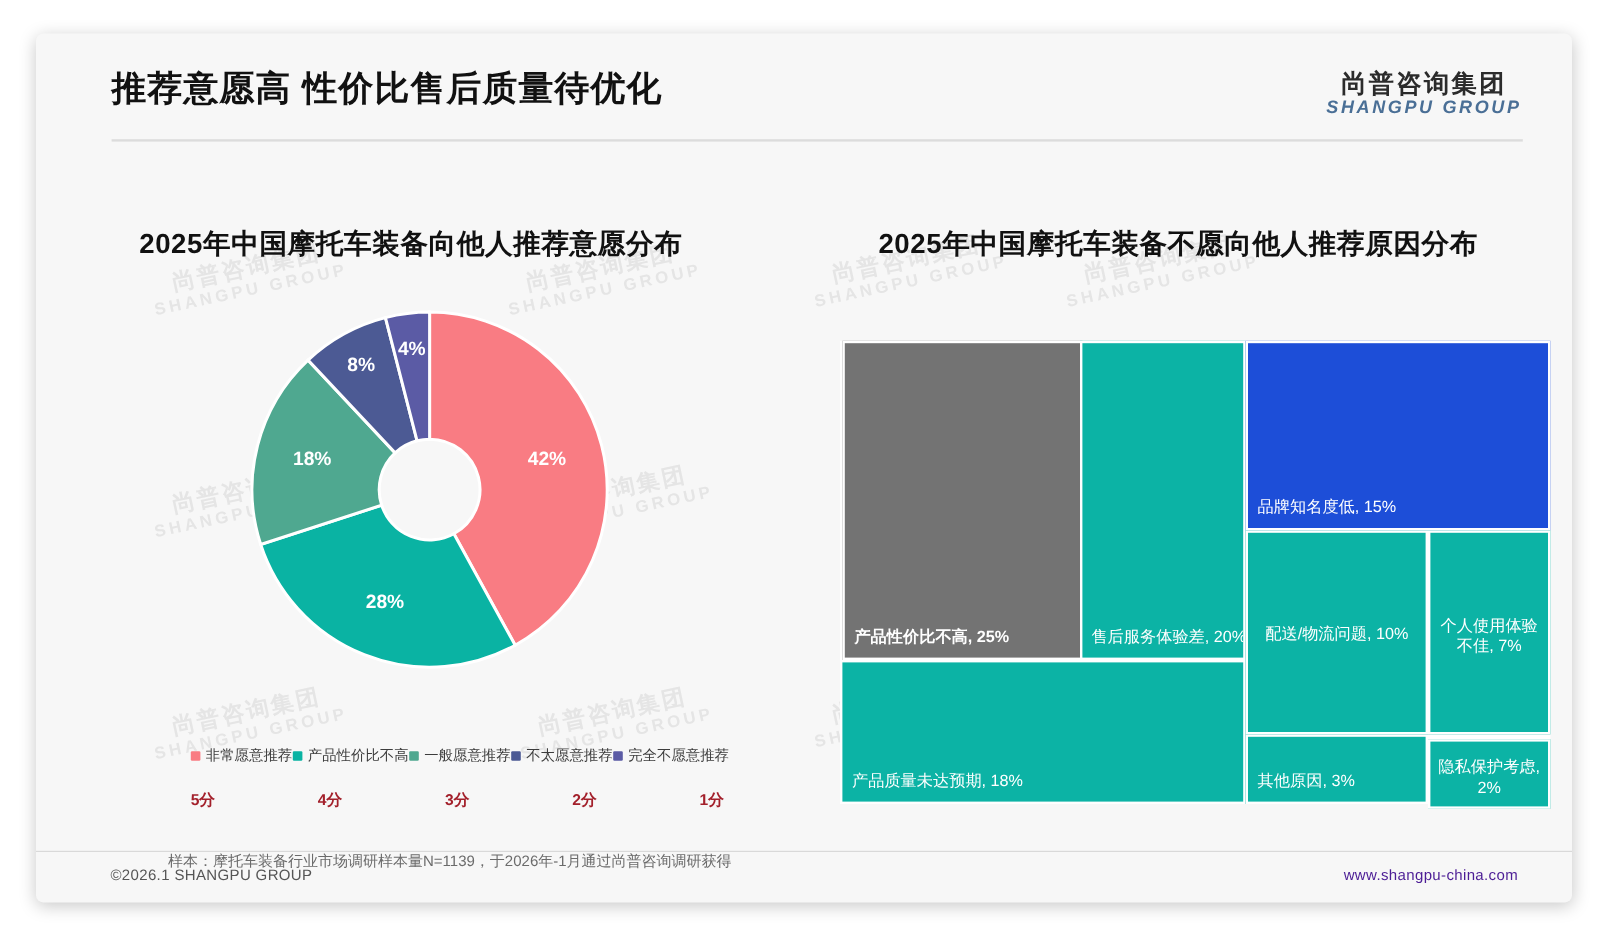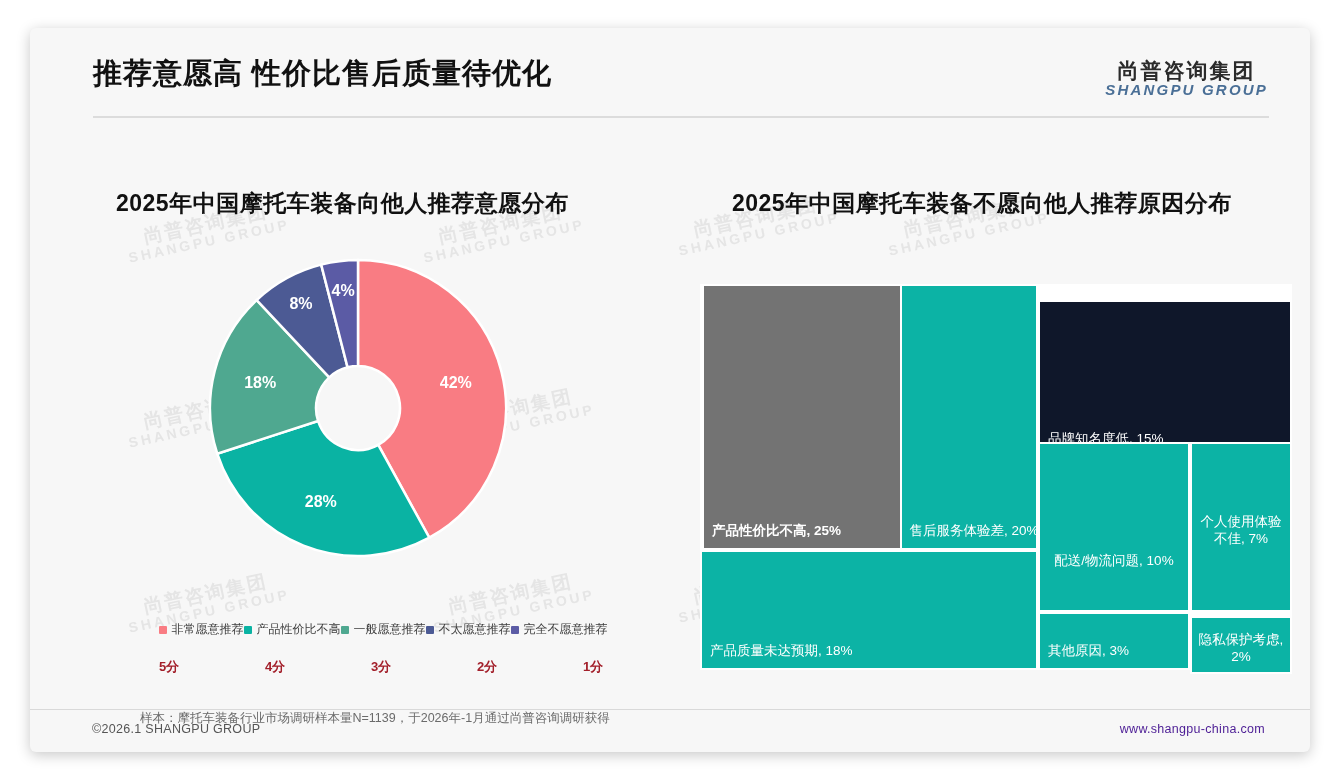--- a/index.html
+++ b/index.html
@@ -349,25 +349,25 @@
     <div class="treemap" id="treemap">
         <div class="tm-cell" style="left: 2px; top: 0px; width: 199.5px; height: 266px; background: #737373; font-weight: bold;">
           <div class="tm-label">产品性价比不高, 25%</div>
         </div>
         <div class="tm-cell" style="left: 0px; top: 266px; width: 338px; height: 120px; background: rgb(12, 179, 165);">
           <div class="tm-label">产品质量未达预期, 18%</div>
         </div>
         <div class="tm-cell" style="left: 199.5px; top: 0px; width: 138.5px; height: 266px; background: rgb(12, 179, 165);">
           <div class="tm-label">售后服务体验差, 20%</div>
         </div>
-        <div class="tm-cell" style="left: 338px; top: 16px; width: 254px; height: 158px; background: #0f172a;">
+        <div class="tm-cell" style="left: 338px; top: 0px; width: 254px; height: 158px; background: #1d4ed8;">
           <div class="tm-label">品牌知名度低, 15%</div>
         </div>
         <div class="tm-cell" style="left: 338px; top: 158px; width: 152px; height: 170px; background: rgb(12, 179, 165);">
-          <div class="tm-label center" style="bottom: auto; top: 50%; transform: translateY(-40%); margin-top: 33px;">配送/物流问题, 10%</div>
+          <div class="tm-label center" style="bottom: auto; top: 50%; transform: translateY(-40%);">配送/物流问题, 10%</div>
         </div>
         <div class="tm-cell" style="left: 490px; top: 158px; width: 102px; height: 170px; background: rgb(12, 179, 165);">
           <div class="tm-label center" style="bottom: auto; top: 50%; transform: translateY(-40%);">个人使用体验不佳, 7%</div>
         </div>
         <div class="tm-cell" style="left: 338px; top: 328px; width: 152px; height: 58px; background: rgb(12, 179, 165);">
           <div class="tm-label">其他原因, 3%</div>
         </div>
         <div class="tm-cell" style="left: 490px; top: 332px; width: 102px; height: 58px; background: rgb(12, 179, 165);">
           <div class="tm-label center" style="bottom: auto; top: 50%; transform: translateY(-40%);">隐私保护考虑, 2%</div>
         </div>

